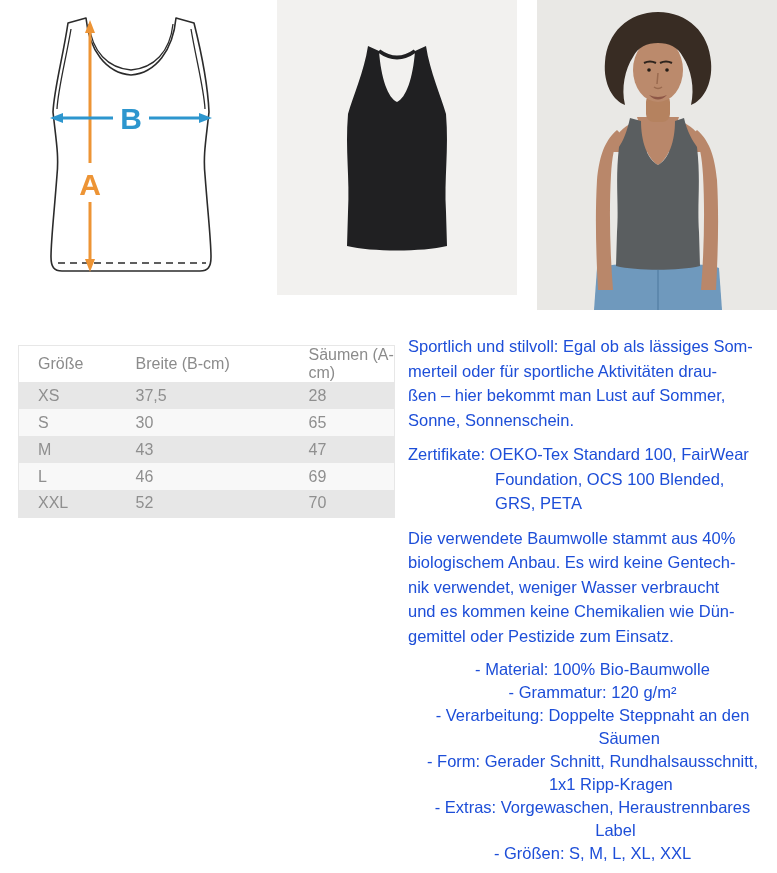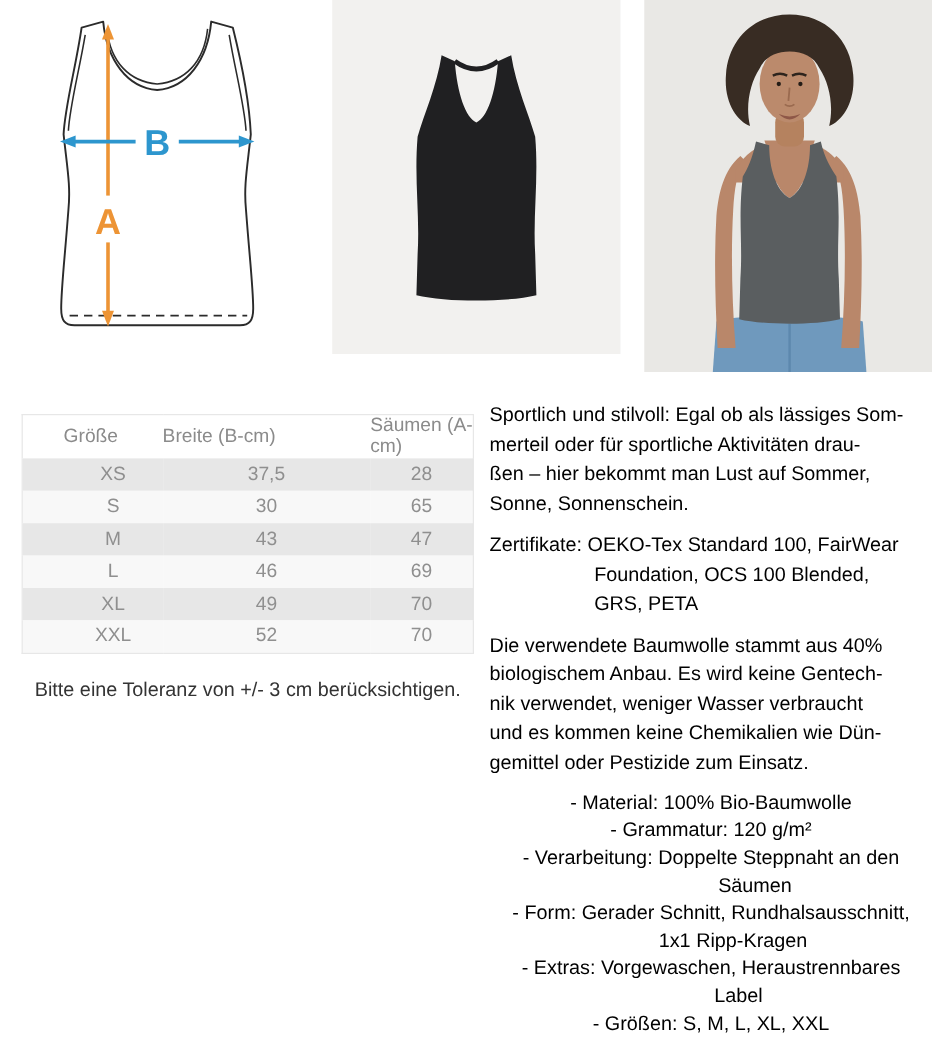--- a/index.html
+++ b/index.html
@@ -13,32 +13,32 @@
   .model-box   { position:absolute; left:537px; top:0px; width:240px; height:310px; background:#e9e8e5; }
   .diagram-box svg, .product-box svg, .model-box svg { width:100%; height:100%; display:block; }
 
   .measure-label { font-weight:bold; font-size:30px; font-family:"Liberation Sans",sans-serif; }
 
   
   .table-wrap { position:absolute; left:18px; top:345px; width:377px; }
   table { width:100%; border-collapse:collapse; table-layout:fixed;
     font-size:16px; color:#8f8f8f; border:1px solid #e7e7e7; }
   th { font-weight:400; text-align:left; color:#8b8b8b; height:29px; background:#ffffff; }
-  td { height:27px;text-align:center; }
-  th:nth-child(1), td:nth-child(1) { width:117px; padding-left:34px; }
+  td { height:27px; }
+  th:nth-child(1), td:nth-child(1) { width:117px; padding-left:19px; }
   th:nth-child(2), td:nth-child(2) { width:173px; }
   tbody tr:nth-child(odd)  { background:#e7e7e7; }
   tbody tr:nth-child(even) { background:#f8f8f8; }
 
   .tolerance { position:absolute; left:18px; top:566px; width:377px;
     text-align:center; font-size:16.5px; color:#333333; }
 
   
   .description { position:absolute; left:408px; top:334px; width:369px;
-    font-size:16.5px; line-height:24.5px; color:#000000; }
+    font-size:16.5px; line-height:24.5px; color:#1d4ed8; }
   .description .para { white-space:pre-wrap; margin-bottom:10px; }
   .description .para:last-child { line-height:23px; margin-bottom:0;text-align:center; }
 </style>
 </head>
 <body>
 
 <div class="canvas">
 
   <div class="diagram-box">
     <svg viewBox="0 0 205 295">
@@ -140,34 +140,28 @@
           <td>M</td>
           <td>43</td>
           <td>47</td>
         </tr>
         <tr>
           <td>L</td>
           <td>46</td>
           <td>69</td>
         </tr>
         <tr>
-          <td>XL</td>
-          <td>49</td>
-          <td>70</td>
-        </tr>
-        <tr>
           <td>XXL</td>
           <td>52</td>
           <td>70</td>
         </tr>
       </tbody>
     </table>
   </div>
 
-  <div class="tolerance">Bitte eine Toleranz von +/- 3 cm berücksichtigen.</div>
 
   <div class="description">
     <div class="para">Sportlich und stilvoll: Egal ob als lässiges Som-
 merteil oder für sportliche Aktivitäten drau-
 ßen – hier bekommt man Lust auf Sommer,
 Sonne, Sonnenschein.</div>
     <div class="para">Zertifikate: OEKO-Tex Standard 100, FairWear
                    Foundation, OCS 100 Blended,
                    GRS, PETA</div>
     <div class="para">Die verwendete Baumwolle stammt aus 40%

